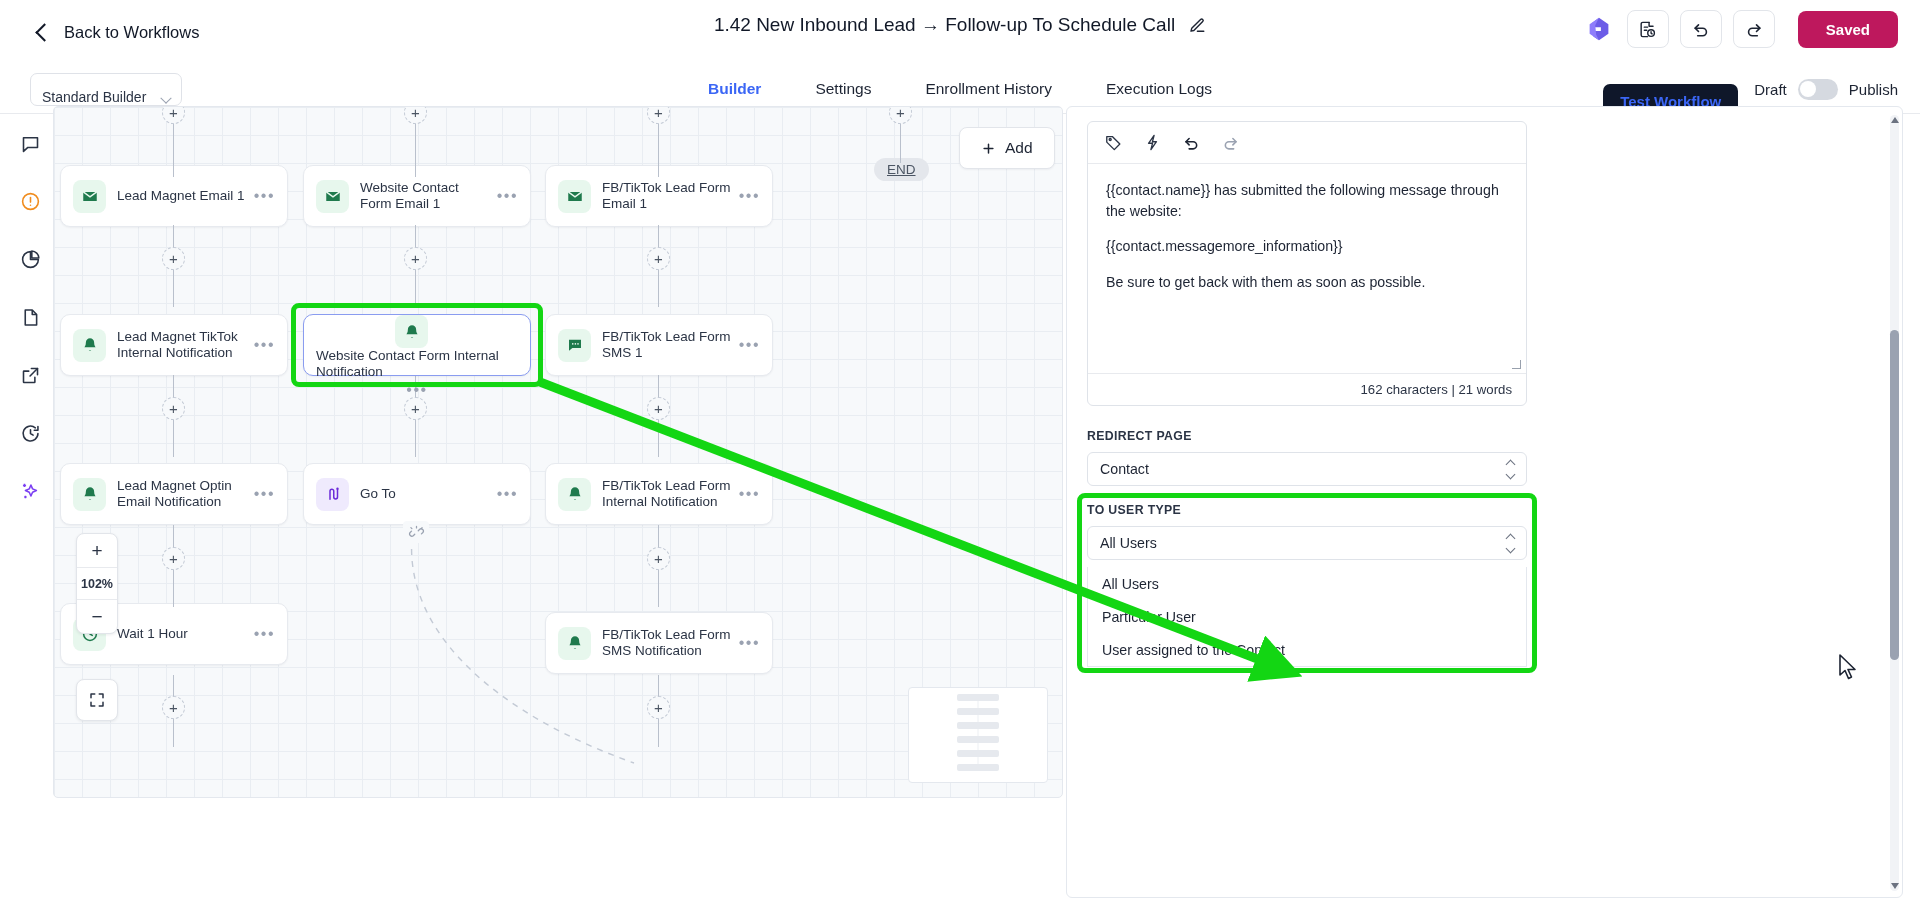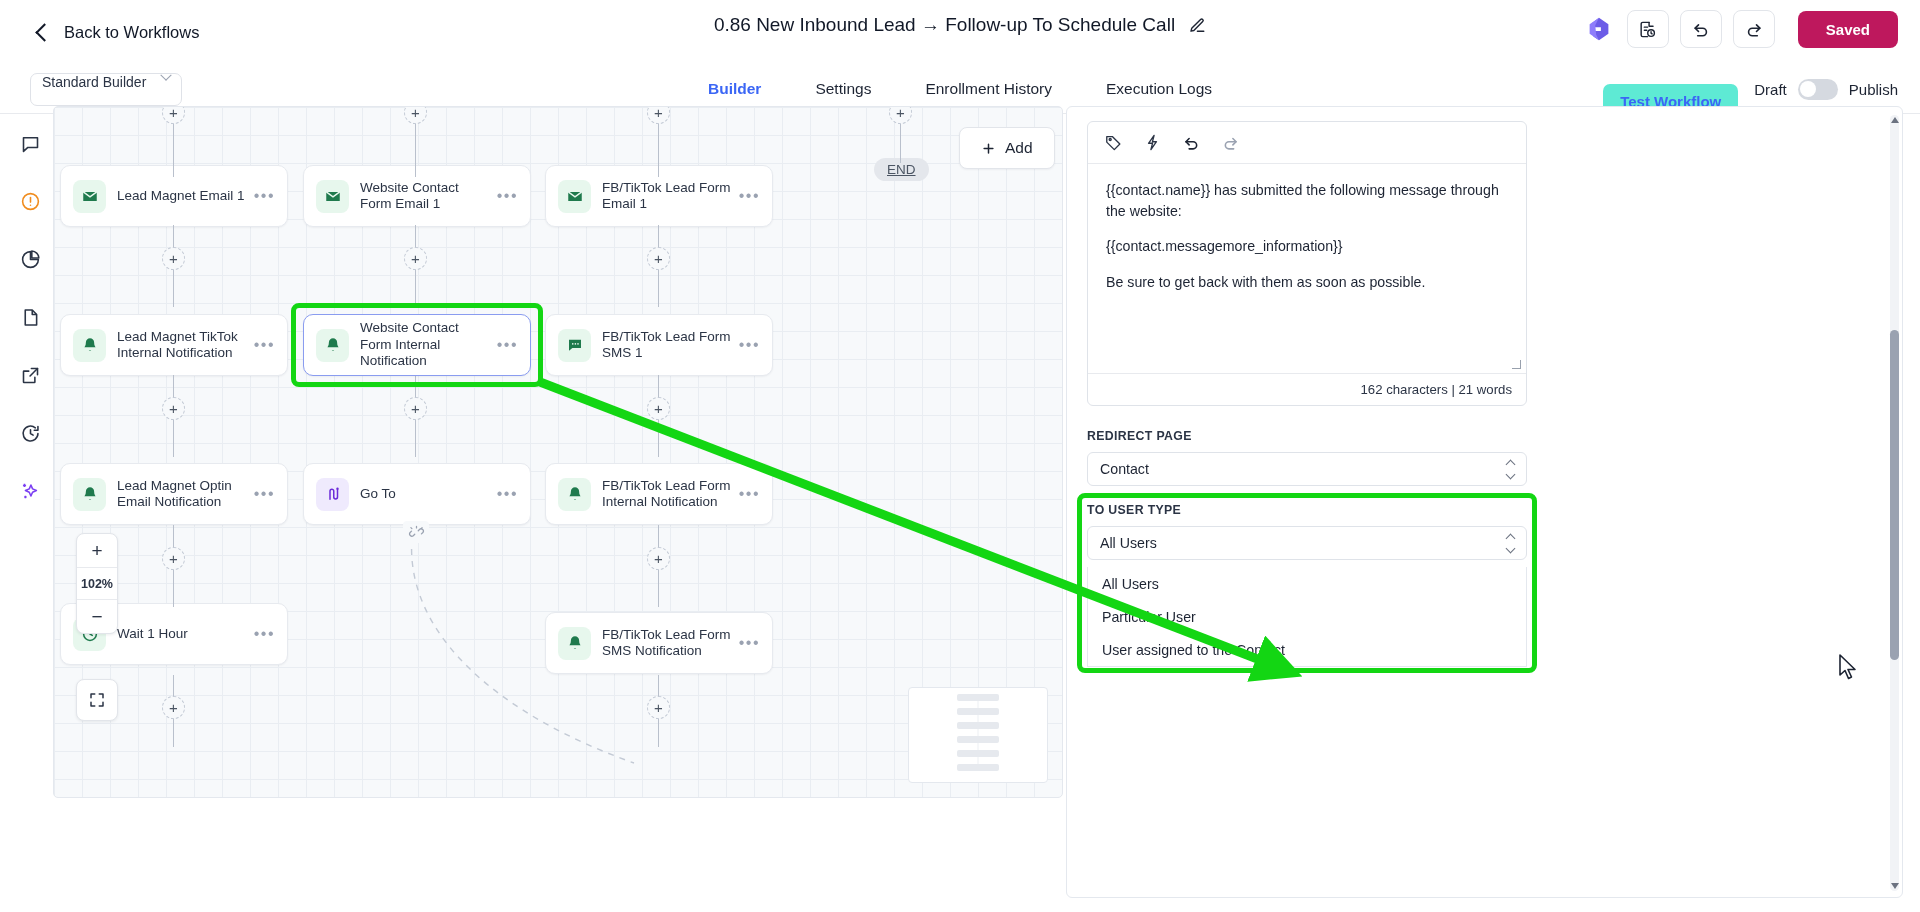--- a/index.html
+++ b/index.html
@@ -63,21 +63,21 @@
   .tab-bar {
     height: 49px; width: 100%;
     border-bottom: 1px solid #e8eaee;
     display: flex; align-items: center;
     position: relative; background: #fff;
   }
   .builder-select {
     margin-left: 30px;
     width: 152px; height: 33px;
     border: 1px solid #dfe2e8; border-radius: 7px;
-    display: flex; align-items: flex-start; justify-content: space-between;
+    display: flex; align-items: flex-end; justify-content: space-between;
     padding: 0 11px; font-size: 14px; color: #2b3445;
     cursor: pointer; background: #fff;
   }
   .sel-chev {
     width: 8px; height: 8px;
     border-right: 1.6px solid #9aa2b1; border-bottom: 1.6px solid #9aa2b1;
     transform: rotate(45deg) translate(-2px,-2px);
   }
   .tabs {
     position: absolute; left: 50%; transform: translateX(-50%);
@@ -92,21 +92,21 @@
   .tab.active { color: #3b66f5; font-weight: 600; }
   .tab.active::after {
     content: ''; position: absolute; bottom: 0; left: 22px; right: 22px;
     height: 2.5px; background: #3b66f5;
   }
   .tabbar-right {
     position: absolute; right: 22px;
     display: flex; align-items: center; gap: 16px;
   }
   .test-wf-btn {
-    background: #5eead4; color: #3b66f5;
+    background: #0f172a; color: #3b66f5;
     border: none; border-radius: 7px;
     font-size: 15px; font-weight: 600;
     padding: 9px 17px; cursor: pointer;
     font-family: "Liberation Sans", sans-serif;
     margin-top: 24px;
   }
   .publish-wrap { display: flex; align-items: center; gap: 11px; font-size: 15px; color: #1d2433; }
   .toggle {
     width: 40px; height: 21px; border-radius: 11px;
     background: #d5d9e0; position: relative; cursor: pointer;
@@ -191,21 +191,21 @@
     font-size: 15.5px; color: #1d2433; font-weight: 500;
     box-shadow: 0 1px 2px rgba(16,24,40,.05);
     cursor: pointer;
   }
   .green-highlight {
     position: absolute;
     border: 5px solid #13d613;
     border-radius: 8px;
     z-index: 5; pointer-events: none;
   }
-  .node.selected { border: 1.5px solid #8a9cf0; }
+  .node.selected { border: 1.5px solid #8a9cf0; flex-direction: column; }
 
   .zoom-ctrl {
     position: absolute; z-index: 6;
     background: #fff; border: 1px solid #e2e5ea; border-radius: 8px;
     width: 42px; overflow: hidden;
     box-shadow: 0 1px 3px rgba(16,24,40,.08);
   }
   .zoom-btn {
     height: 33px; display: flex; align-items: center; justify-content: center;
     font-size: 19px; color: #2b3445; cursor: pointer;
@@ -345,21 +345,21 @@
 </head>
 <body>
 
 <div class="top-header">
   <div class="back-link">
     <span class="chev-left"></span>
     <span class="back-text">Back to Workflows</span>
   </div>
 
   <div class="wf-title-wrap">
-    <span class="wf-title">0.86 New Inbound Lead → Follow-up To Schedule Call</span>
+    <span class="wf-title">1.42 New Inbound Lead → Follow-up To Schedule Call</span>
     <span class="pencil-icon">
       <svg width="17" height="17" viewBox="0 0 24 24" fill="none" stroke="#1d2433" stroke-width="2" stroke-linecap="round" stroke-linejoin="round">
         <path d="M12 20h9"></path>
           <path d="M16.5 3.5a2.12 2.12 0 0 1 3 3L7 19l-4 1 1-4 12.5-12.5z"></path>
       </svg>
     </span>
   </div>
 
   <div class="header-right">
     <span class="logo-mark">

